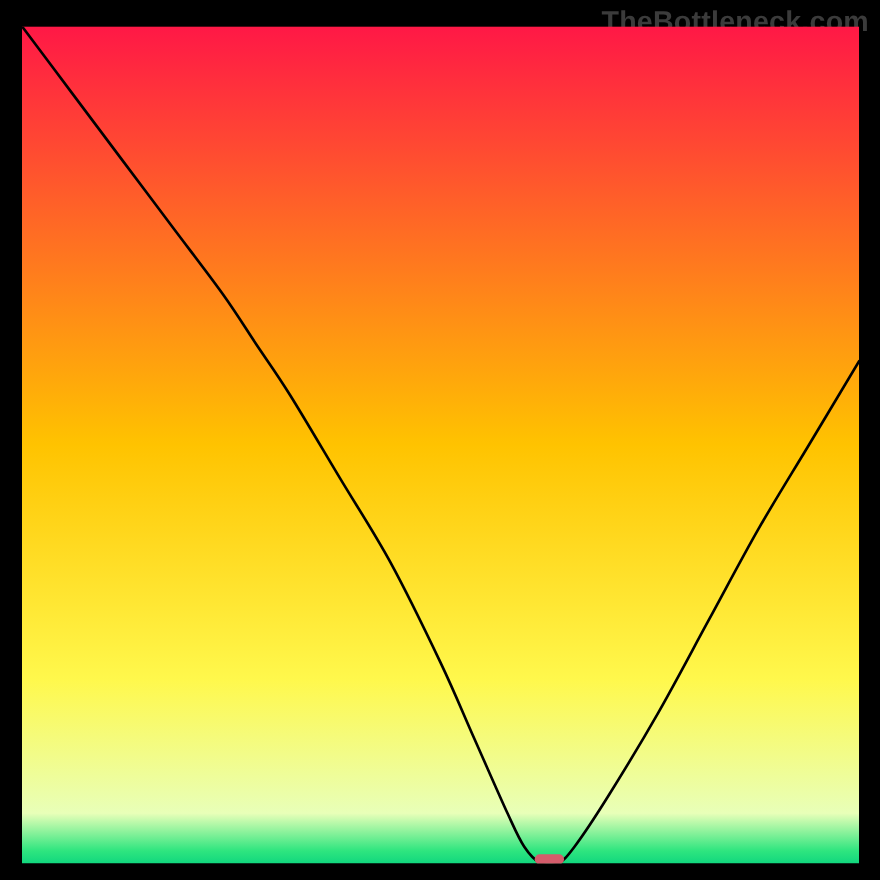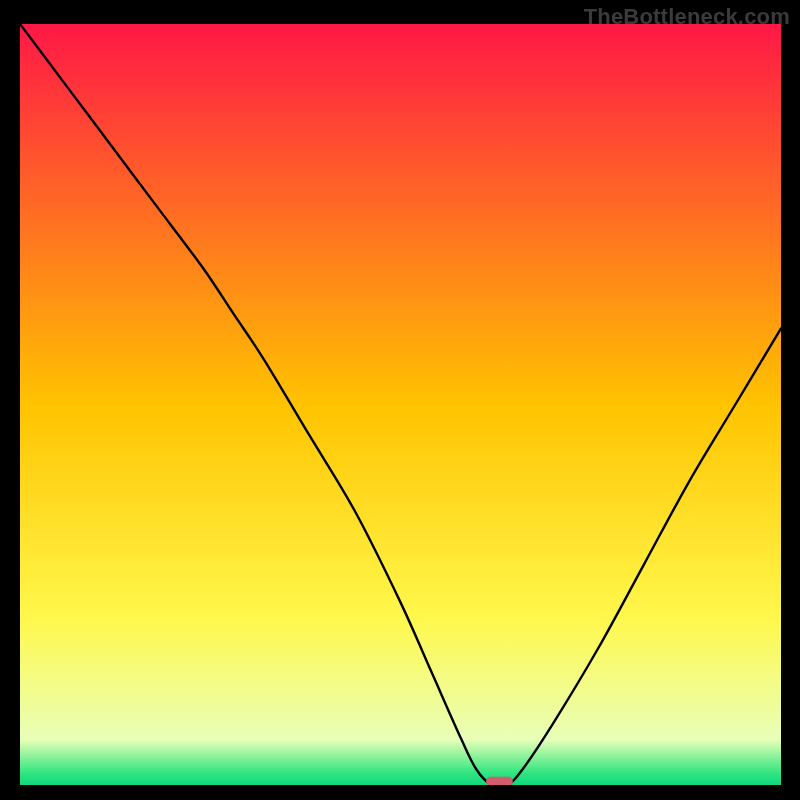--- a/index.html
+++ b/index.html
@@ -15,21 +15,21 @@
     position: relative;
     width: 800px;
     height: 800px;
     background: #000;
   }
   .watermark {
     position: absolute;
     top: 4px;
     right: 10px;
     color: #3b3b3b;
-    font-size: 22px;
+    font-size: 26px;
     font-weight: 600;
     letter-spacing: 0.2px;
     user-select: none;
   }
   .plot {
     position: absolute;
     left: 20px;
     top: 24px;
     width: 761px;
     height: 761px;

